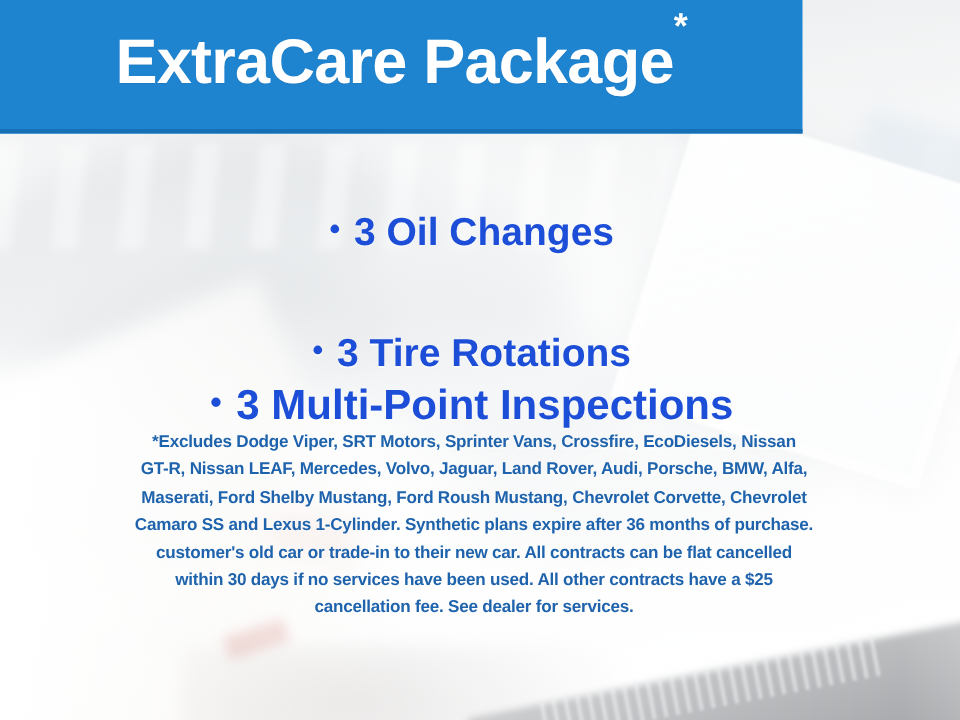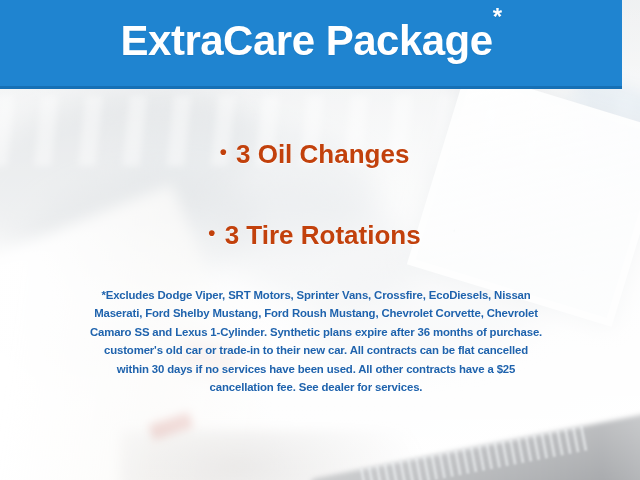--- a/index.html
+++ b/index.html
@@ -152,21 +152,21 @@
       rgba(255,255,255,0.62) 34%,
       rgba(255,255,255,0.74) 62%,
       rgba(255,255,255,0.66) 84%,
       rgba(255,255,255,0.50) 100%);
   }
 
   
   .header {
     position: absolute;
     left: 0; top: 0;
-    width: 622px;
+    width: 535px;
     height: 89px;
     background: #1f84d0;
     border-bottom: 3px solid #1670b5;
     box-sizing: border-box;
     display: flex;
     align-items: center;
     justify-content: center;
   }
   .header-title {
     color: #ffffff;
@@ -185,21 +185,21 @@
     position: relative;
     font-weight: bold;
   }
 
   
   .bullets {
     position: absolute;
     left: 0; top: 138px;
     width: 629px;
     text-align: center;
-    color: #c2410c;
+    color: #1d4ed8;
     font-weight: bold;
     line-height: 1.26;
   }
   .bullet-line {
     white-space: nowrap;
     text-shadow: 0 1px 0 rgba(255,255,255,0.75);
   }
   .bullet-line .dot {
     font-size: 0.78em;
     vertical-align: 0.18em;
@@ -248,24 +248,26 @@
     <div class="veil"></div>
   </div>
 
   <div class="header">
     <h1 class="header-title"><span>ExtraCare Package</span><sup>*</sup></h1>
   </div>
 
   <div class="bullets">
     <div class="bullet-line bl-1"><span class="dot">•</span> <span>3 Oil Changes</span></div>
     <div class="bullet-line bl-2"><span class="dot">•</span> <span>3 Tire Rotations</span></div>
+    <div class="bullet-line bl-3"><span class="dot">•</span> <span>3 Multi-Point Inspections</span></div>
   </div>
 
   <div class="fineprint">
     <div class="fp-line">*Excludes Dodge Viper, SRT Motors, Sprinter Vans, Crossfire, EcoDiesels, Nissan</div>
+    <div class="fp-line">GT-R, Nissan LEAF, Mercedes, Volvo, Jaguar, Land Rover, Audi, Porsche, BMW, Alfa,</div>
     <div class="fp-line">Maserati, Ford Shelby Mustang, Ford Roush Mustang, Chevrolet Corvette, Chevrolet</div>
     <div class="fp-line">Camaro SS and Lexus 1-Cylinder. Synthetic plans expire after 36 months of purchase.</div>
     <div class="fp-line">customer's old car or trade-in to their new car. All contracts can be flat cancelled</div>
     <div class="fp-line">within 30 days if no services have been used. All other contracts have a $25</div>
     <div class="fp-line">cancellation fee. See dealer for services.</div>
   </div>
 
 </div>
 
 </body></html>

